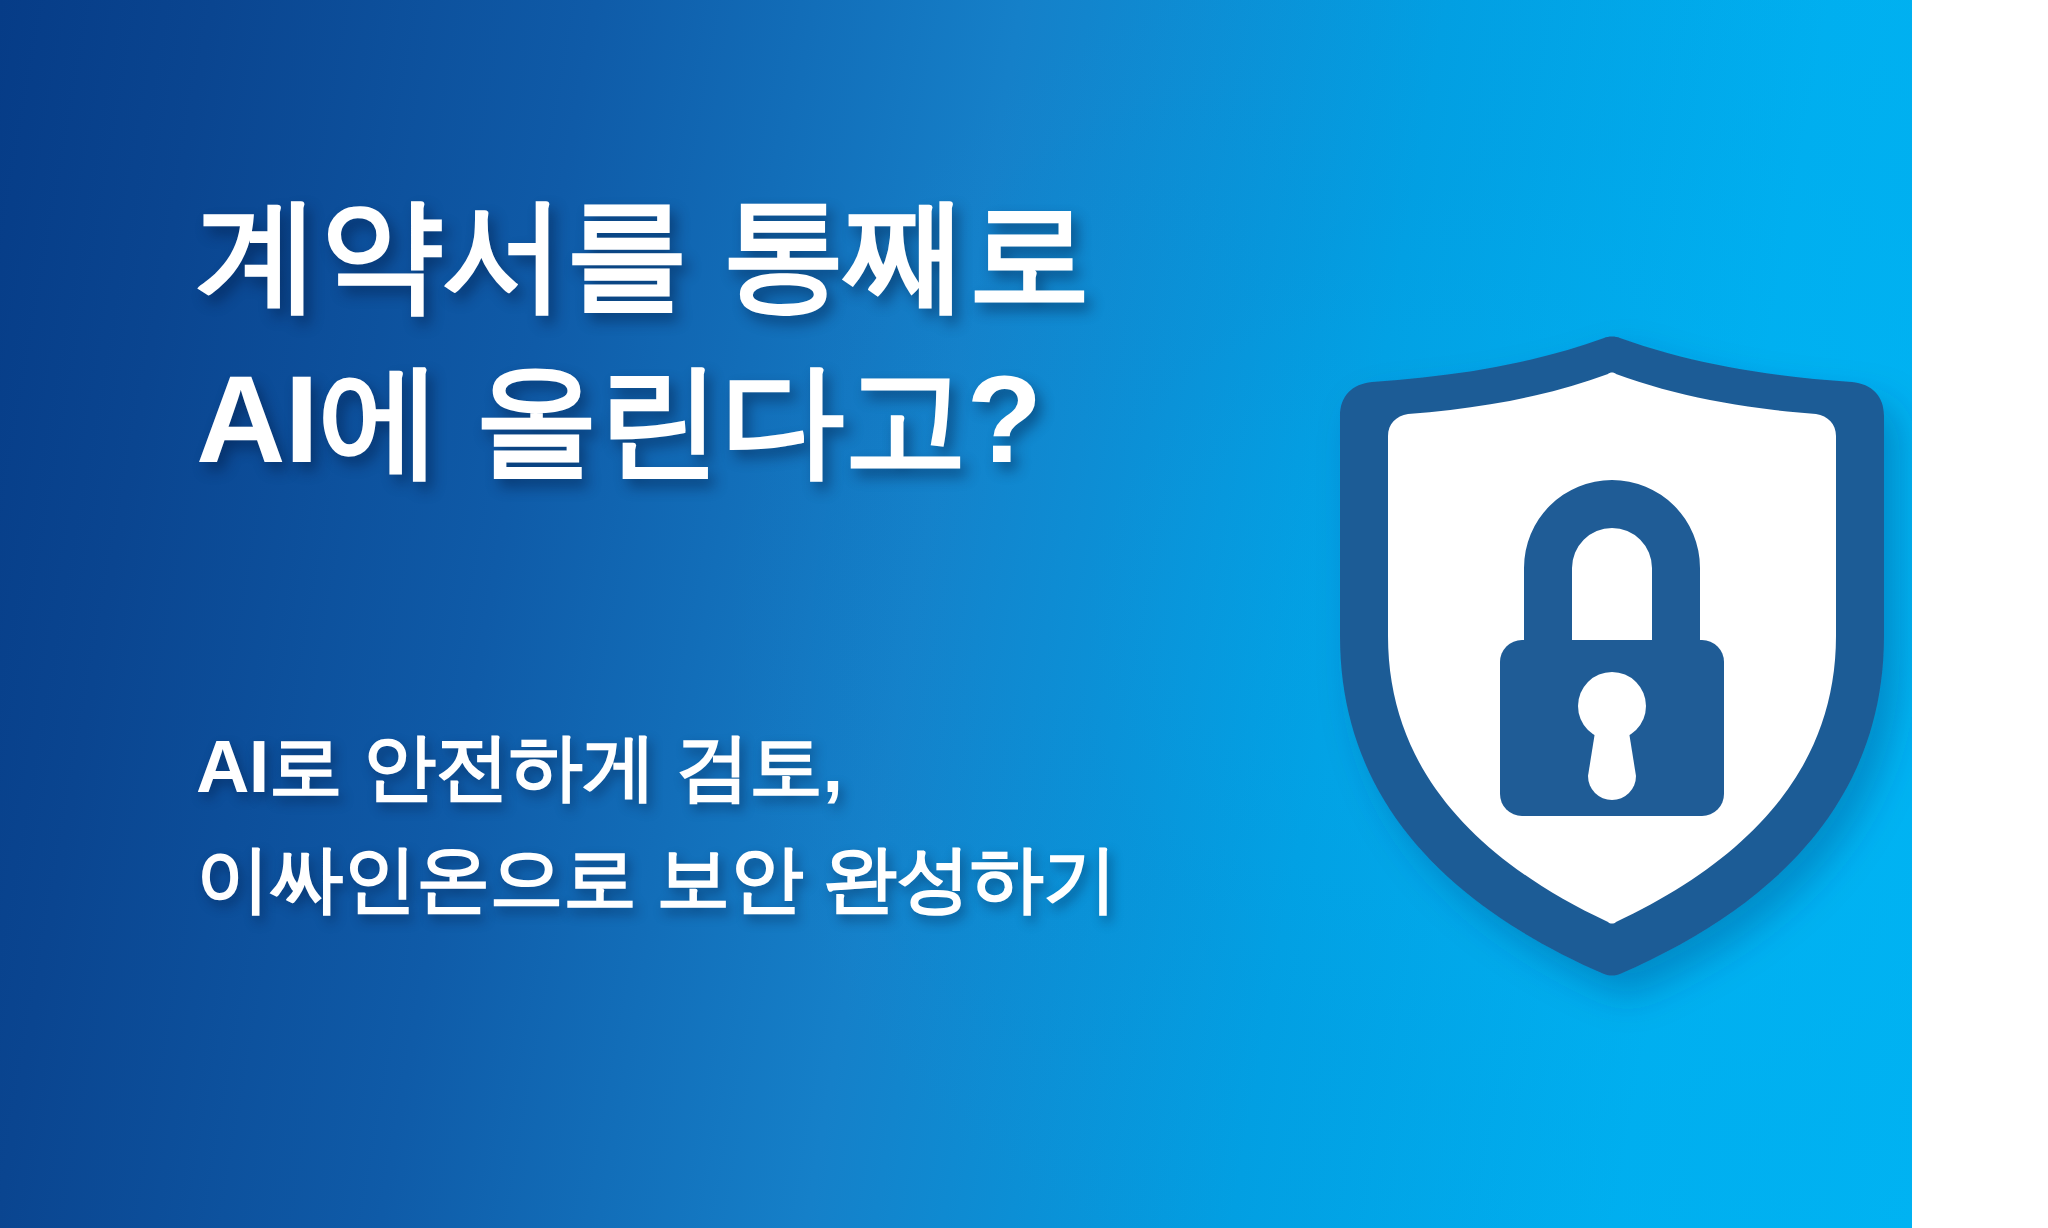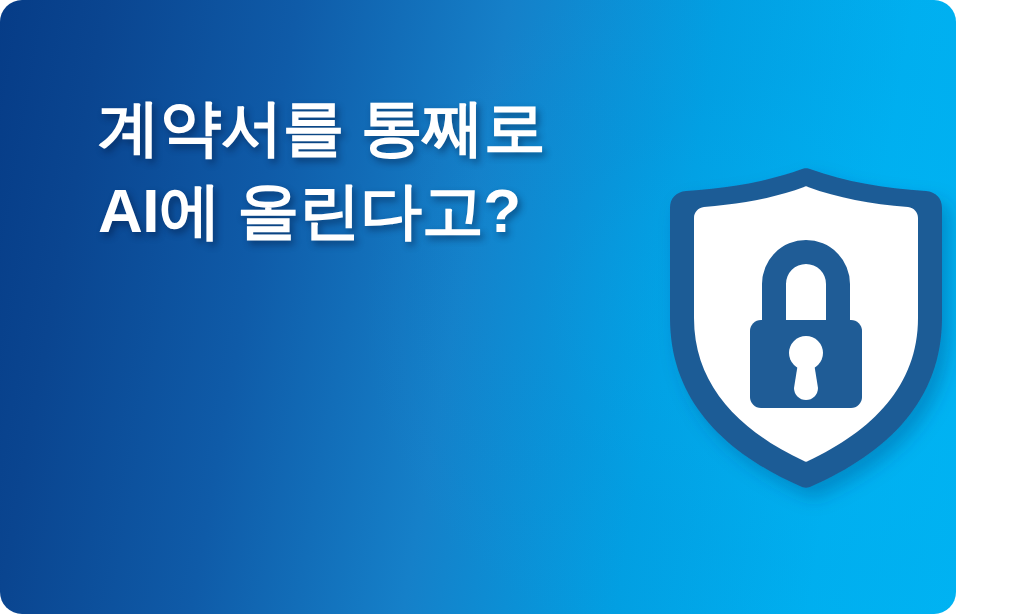--- a/index.html
+++ b/index.html
@@ -16,21 +16,20 @@
     overflow: hidden;
     font-family: "Liberation Sans", "DejaVu Sans", sans-serif;
     background: linear-gradient(100deg,
         #063c87 0%,
         #0a4590 10%,
         #0f5ba8 28%,
         #1580c9 48%,
         #029fe2 68%,
         #00b0f0 86%,
         #00b4f3 100%);
-    border-radius: 22px;
   }
 
   
   .banner::after {
     content: "";
     position: absolute;
     inset: 0;
     background: radial-gradient(ellipse 70% 90% at 88% 52%,
         rgba(0,183,247,0.35) 0%,
         rgba(0,160,230,0.10) 45%,
@@ -92,20 +91,22 @@
 </head>
 <body>
 
 <div class="banner">
 
   <div class="text-block">
     <h1 class="headline">계약서를 통째로
 AI에 올린다고?</h1>
   </div>
 
+  <p class="subtitle">AI로 안전하게 검토,
+이싸인온으로 보안 완성하기</p>
 
   <div class="shield-wrap">
     <svg viewBox="0 0 300 330" xmlns="http://www.w3.org/2000/svg" aria-hidden="true">
       <defs>
         <filter id="shieldShadow" x="-30%" y="-30%" width="180%" height="180%">
           <feDropShadow dx="8" dy="10" stdDeviation="9" flood-color="#06386f" flood-opacity="0.30"></feDropShadow>
         </filter>
       </defs>
 
       <g filter="url(#shieldShadow)">

